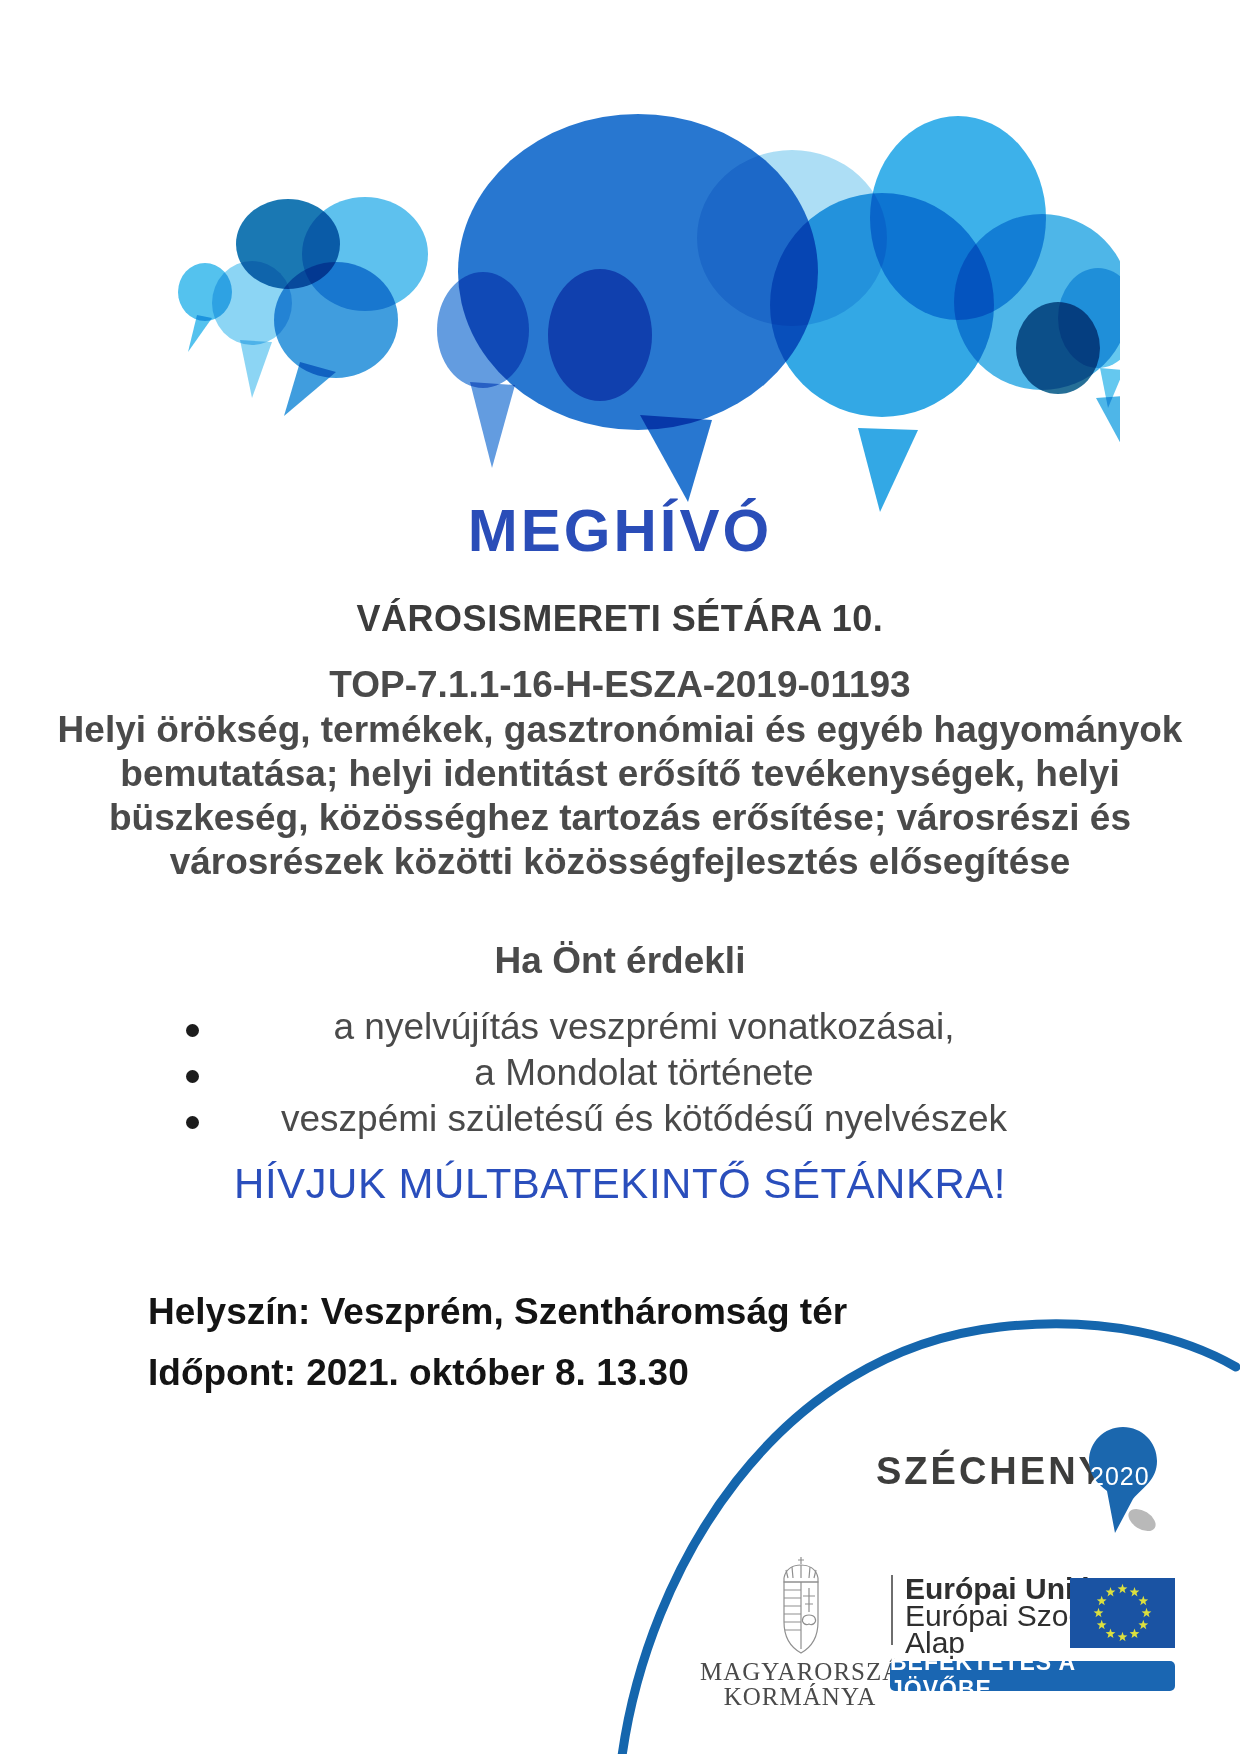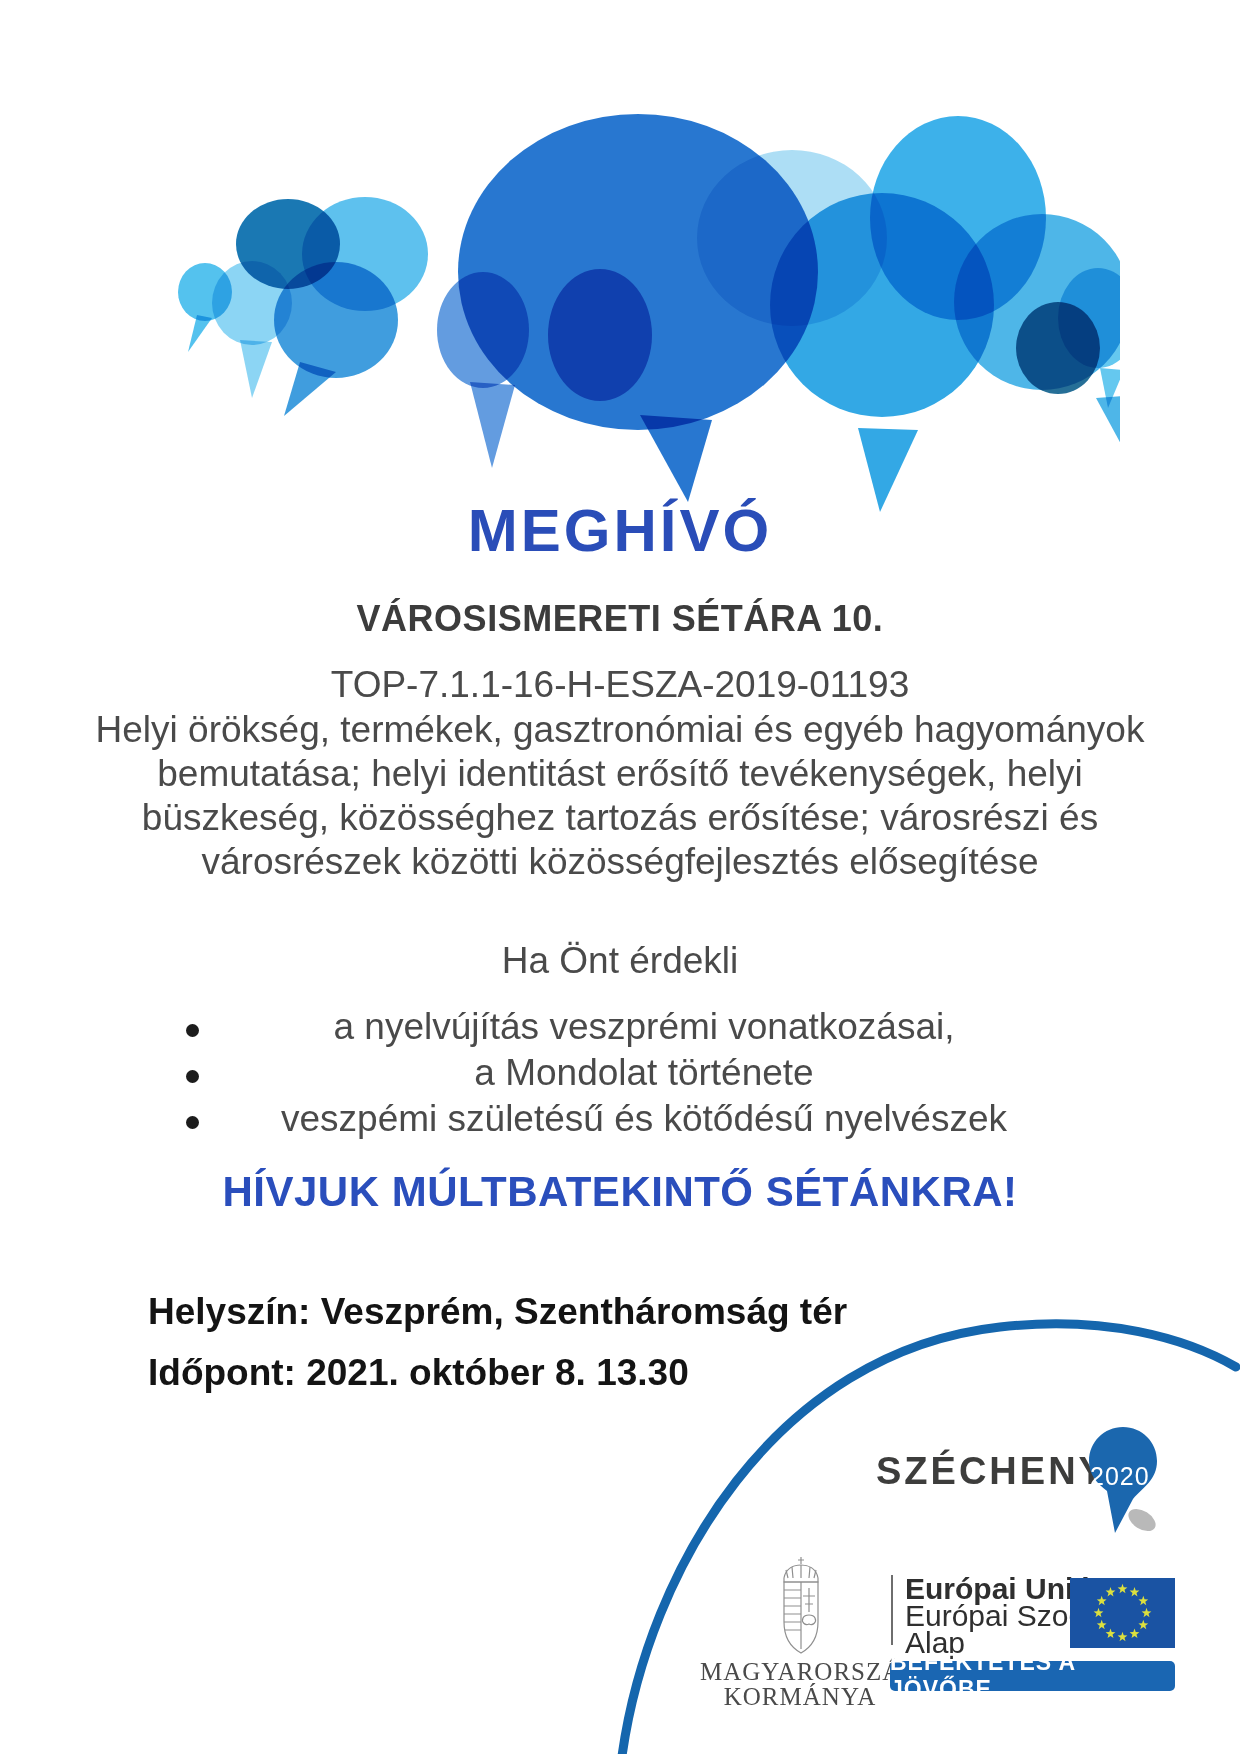--- a/index.html
+++ b/index.html
@@ -1,32 +1,32 @@
 <!DOCTYPE html>
 <html><head>
 <meta charset="utf-8">
 <style>
   html,body{margin:0;padding:0;background:#fff;}
   .page{
     position:relative;width:1240px;height:1754px;background:#ffffff;
     overflow:hidden;font-family:"Liberation Sans","DejaVu Sans",sans-serif;
   }
   .abs{position:absolute;}
-  .centered{left:0;width:1240px;text-align:center;}
+  .centered{left:0;width:1240px;text-align:center;font-weight:bold;}
   .title{top:496px;font-size:60px;font-weight:bold;letter-spacing:3px;color:#2a4db8;}
   .subtitle{top:598px;font-size:36px;font-weight:bold;letter-spacing:.5px;color:#3c3c3c;}
   .project-code{top:664px;font-size:37px;color:#4a4a4a;}
   .desc{top:708px;font-size:37px;line-height:44px;color:#4a4a4a;}
   .interest{top:940px;font-size:37px;color:#4a4a4a;}
   .bullets{top:1004px;left:168px;width:900px;text-align:center;}
   .bullets .bullet-row{position:relative;padding-left:52px;font-size:37px;line-height:46px;color:#4a4a4a;}
   .bullets .bullet-row::before{
     content:"";position:absolute;left:18px;top:20px;width:13px;height:13px;border-radius:50%;background:#1c1c1c;
   }
-  .cta{top:1160px;font-size:42px;font-weight:bold;letter-spacing:.5px;color:#2a4ebc;margin-top:8px;}
+  .cta{top:1160px;font-size:42px;font-weight:normal;letter-spacing:.5px;color:#2a4ebc;}
   .loc-line{top:1291px;left:148px;font-size:37px;font-weight:bold;color:#141414;}
   .time-line{top:1352px;left:148px;font-size:37px;font-weight:bold;color:#141414;}
 
   .szechenyi-text{top:1450px;left:876px;font-size:38px;font-weight:bold;letter-spacing:3px;color:#3d3d3c;}
   .pin-year{top:1462px;left:1090px;width:68px;text-align:left;font-size:25px;letter-spacing:1px;color:#ffffff;}
 
   .gov-name{left:700px;width:200px;text-align:center;font-family:"Liberation Serif","DejaVu Serif",serif;color:#4a4a4a;letter-spacing:1px;}
   .gov-1{top:1658px;font-size:25px;}
   .gov-2{top:1683px;font-size:25px;}
 

